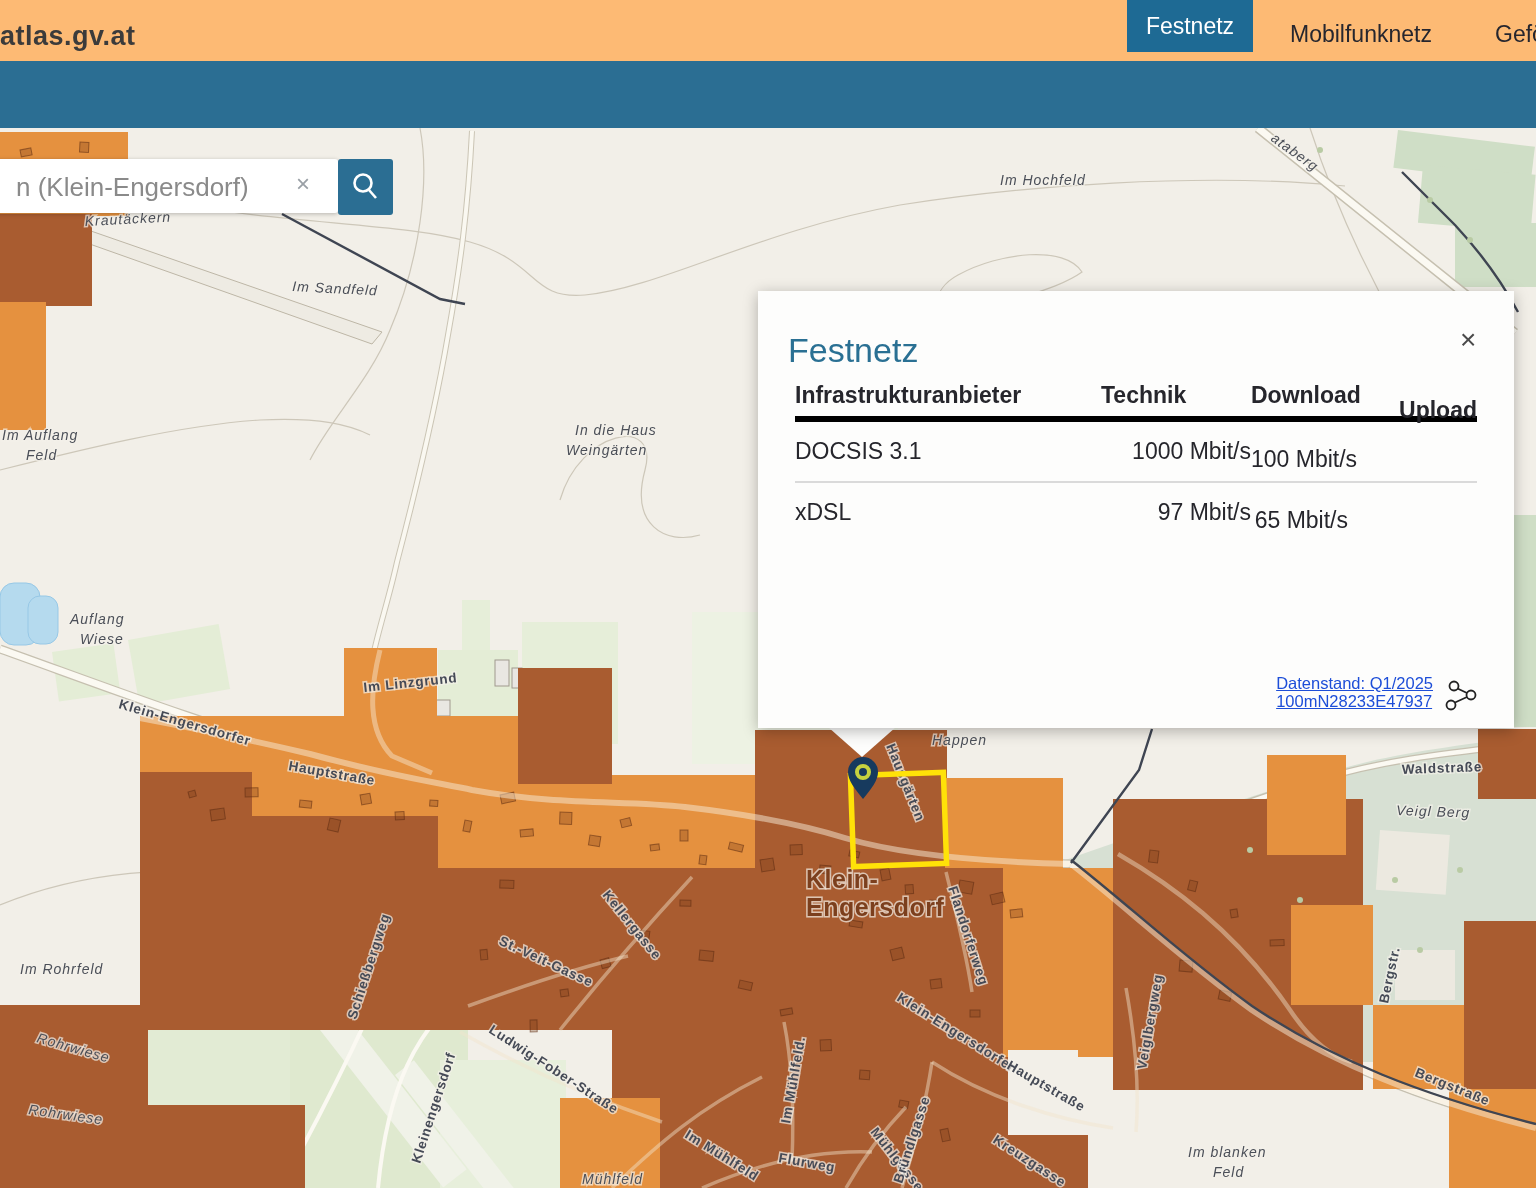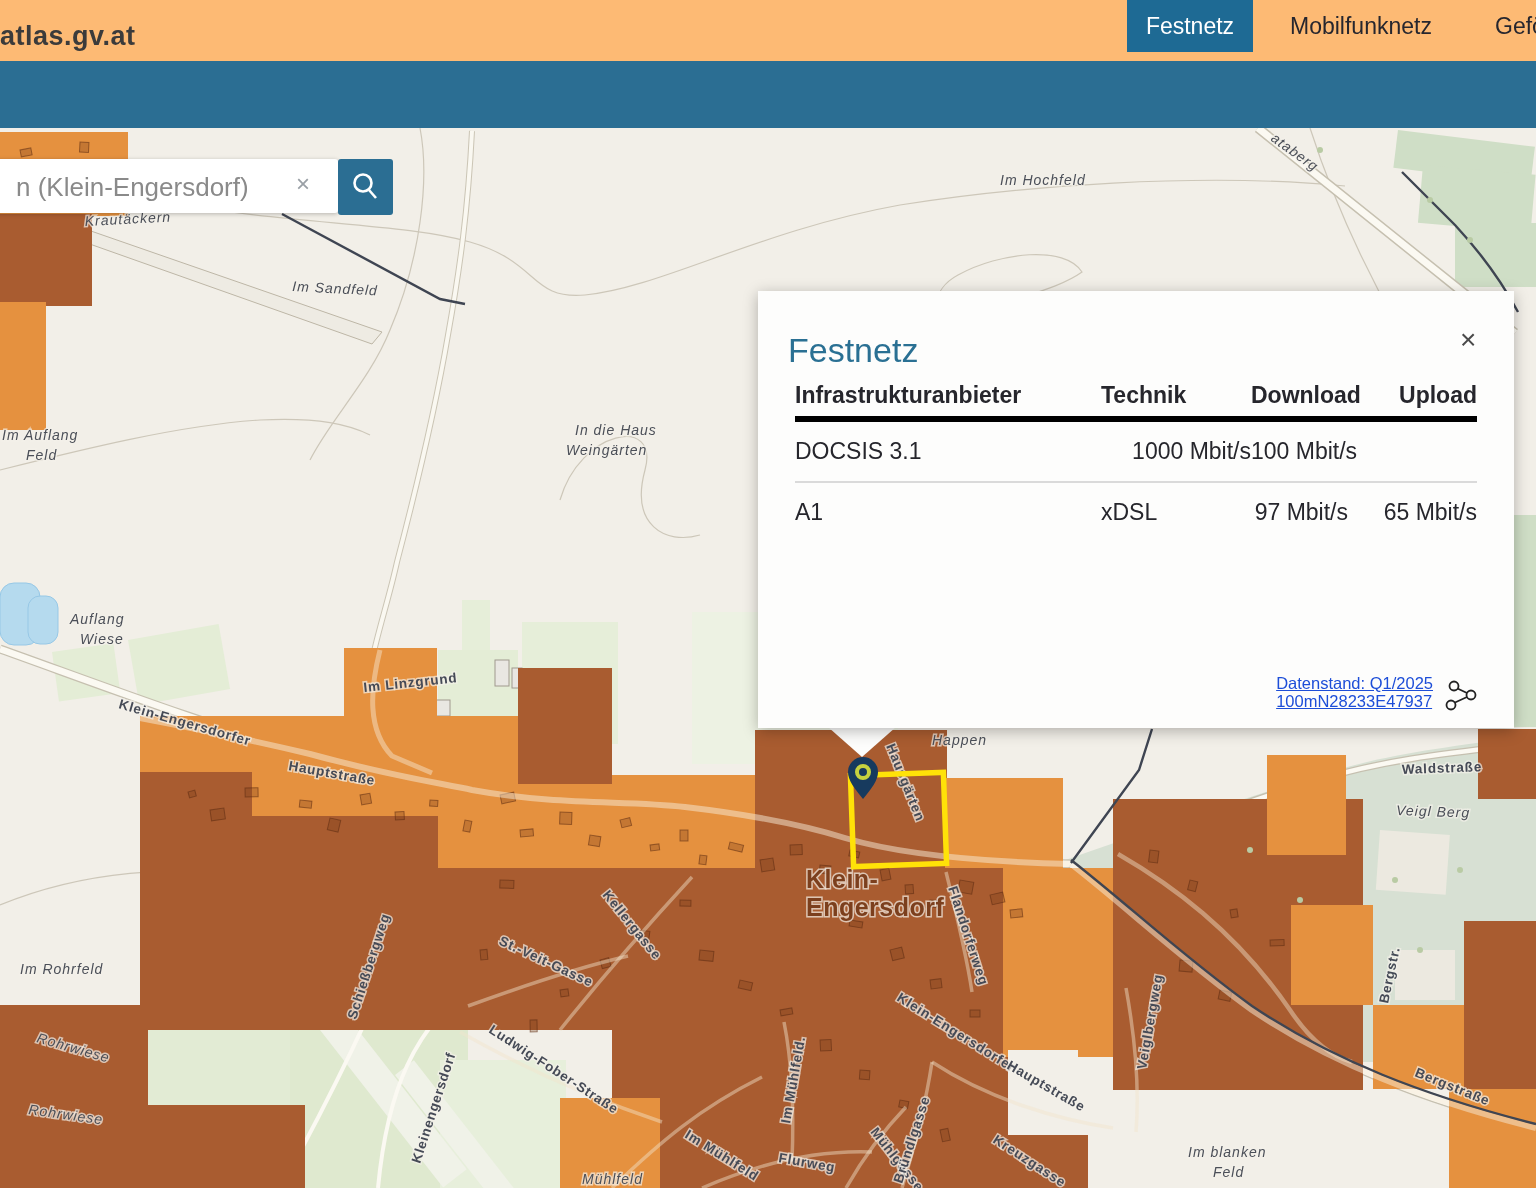--- a/index.html
+++ b/index.html
@@ -1,38 +1,38 @@
 <!DOCTYPE html>
 <html><head>
 <meta charset="utf-8">
 <style>
   html,body{margin:0;padding:0;}
   body{width:1536px;height:1188px;overflow:hidden;position:relative;font-family:"Liberation Sans",sans-serif;background:#f2efe8;}
   #hdr{position:absolute;left:0;top:0;width:1536px;height:61px;background:#fdba74;z-index:50;}
   #brand{position:absolute;left:0px;top:21px;font-size:27px;font-weight:600;color:#3b3b3b;letter-spacing:.5px;}
-  .tab{position:absolute;top:0;height:52px;display:flex;align-items:center;justify-content:center;font-size:23px;color:#26262e;padding:0 23px;white-space:nowrap;}
+  .tab{position:absolute;top:0;height:52px;display:flex;align-items:center;justify-content:center;font-size:23px;color:#26262e;padding:8px 23px;white-space:nowrap;}
   #tab0{left:1127px;width:126px;background:#1e6a94;color:#fff;padding:0;}
   #tab1{left:1267px;}
   #tab2{left:1472px;}
   #bluebar{position:absolute;left:0;top:61px;width:1536px;height:67px;background:#2b6e93;z-index:40;}
   #mapsvg{position:absolute;left:0;top:0;z-index:0;}
   #oversvg{position:absolute;left:0;top:0;z-index:35;}
   
   #searchbox{position:absolute;left:-8px;top:159px;width:346px;height:54px;background:#fff;border-radius:3px;box-shadow:0 1px 4px rgba(0,0,0,.25);z-index:45;}
   #searchtxt{position:absolute;left:24px;top:13px;font-size:26px;color:#8a8a8a;white-space:nowrap;}
   #searchclear{position:absolute;right:28px;top:11px;font-size:24px;color:#9aa0a6;}
   #searchbtn{position:absolute;left:338px;top:159px;width:55px;height:56px;background:#2b6e93;border-radius:3px;z-index:46;display:flex;align-items:center;justify-content:center;}
   
   #popup{position:absolute;left:758px;top:291px;width:756px;height:437px;background:#fdfdfc;box-shadow:0 3px 14px rgba(0,0,0,.28);z-index:30;}
   #ptitle{position:absolute;left:30px;top:40px;font-size:34px;color:#2a7093;}
   #pclose{position:absolute;left:702px;top:35px;font-size:28px;color:#4a4a4a;line-height:1;}
   #ptable{position:absolute;left:37px;top:83px;width:682px;font-size:23px;color:#26262c;}
   .trow{display:grid;grid-template-columns:306px 150px 97px 129px;align-items:center;}
   .trow div{white-space:nowrap;}
-  .trow .c2{text-align:right;}.trow .c3{text-align:right;}
+  .trow .c2{text-align:right;}.trow .c3{text-align:right;margin-top:15px;}
   #throw{height:48px;font-weight:700;border-bottom:6px solid #000000;align-items:start;padding-top:8px;box-sizing:border-box;}
   .drow{height:59px;border-bottom:2px solid #dadada;}
   .drow:last-child{border-bottom:none;}
   #pmeta{position:absolute;right:81px;top:383px;text-align:left;font-size:16.5px;color:#1d4ed8;line-height:18px;text-decoration:underline;}
   #pshare{position:absolute;right:34px;top:388px;width:36px;height:36px;}
   #ptail{position:absolute;left:828px;top:727px;width:0;height:0;border-left:34px solid transparent;border-right:34px solid transparent;border-top:30px solid #fdfdfc;z-index:29;}
   .mlabel{white-space:pre;}
 </style>
 </head>
 <body>
@@ -295,21 +295,20 @@
       <div class="c1">Technik</div>
       <div class="c2">Download</div>
       <div class="c3">Upload</div>
     </div>
     <div class="trow drow">
       <div class="c1">DOCSIS 3.1</div>
       <div class="c2">1000 Mbit/s</div>
       <div class="c3">100 Mbit/s</div>
     </div>
     <div class="trow drow">
-      <div class="c0">A1</div>
       <div class="c1">xDSL</div>
       <div class="c2">97 Mbit/s</div>
       <div class="c3">65 Mbit/s</div>
     </div>
   </div>
   <div id="pmeta">
     <div>Datenstand: Q1/2025</div>
     <div>100mN28233E47937</div>
   </div>
   <svg id="pshare" viewBox="0 0 36 36">

